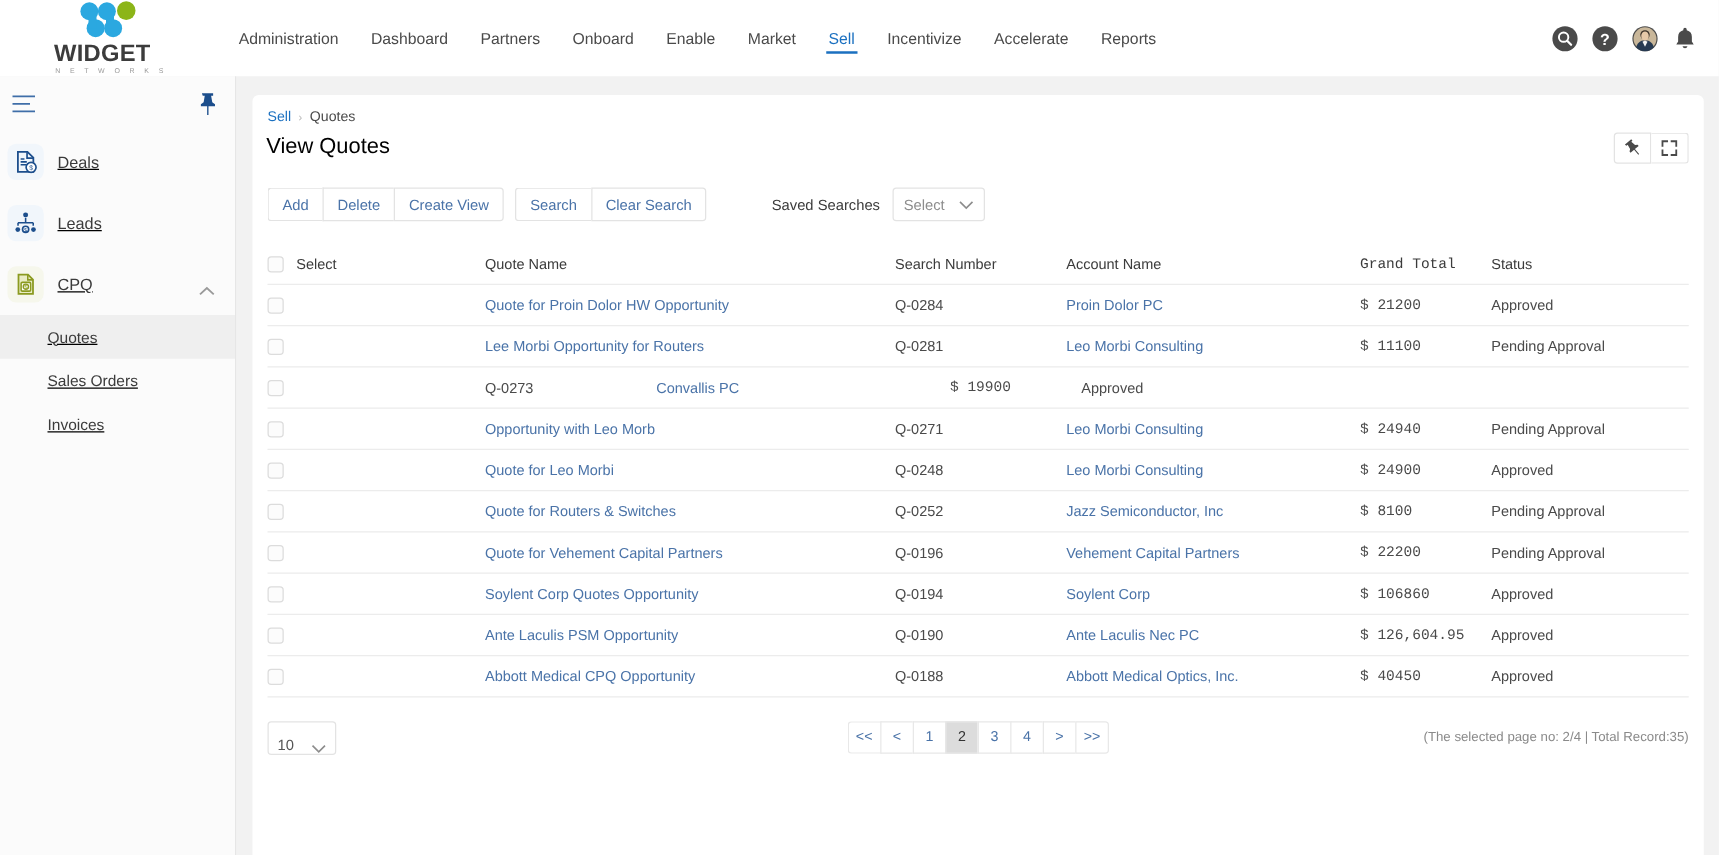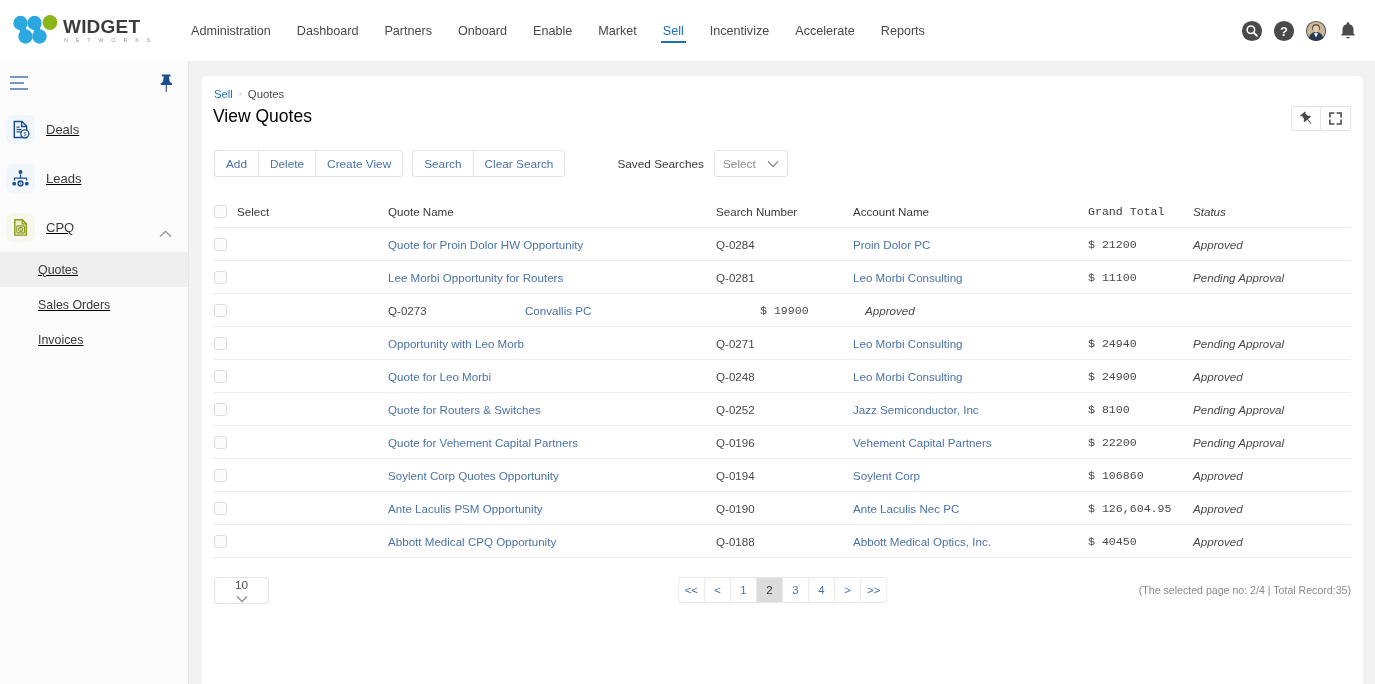--- a/index.html
+++ b/index.html
@@ -13,21 +13,21 @@
 
   
   .topbar {
     position: absolute; top: 0; left: 0;
     width: 1375px; height: 61px;
     background: #ffffff;
     display: flex; align-items: center;
   }
   .logo-wrap {
     display: flex; align-items: center;
-    margin-left: 12px; width: 148px;
+    margin-left: 12px; width: 148px; flex-direction: column;
   }
   .logo-mark { width: 46px; height: 34px; flex: 0 0 auto; }
   .logo-text { margin-left: 5px; line-height: 1; }
   .logo-word {
     font-size: 19px; font-weight: bold; color: #3c3c3c;
     letter-spacing: 0.2px; display: block;
   }
   .logo-sub {
     font-size: 5.6px; color: #9a9a9a; letter-spacing: 3.1px;
     display: block; margin-top: 2px; margin-left: 1px;
@@ -153,40 +153,40 @@
     border-bottom: 1px solid #ececec;
   }
   .thead { height: 32px; border-bottom: 1px solid #ececec; }
   .thead .c { font-size: 11.6px; color: #3b3b3b; }
   .c { font-size: 11.6px; color: #4a4a4a; }
   .c-sel   { width: 174px; display: flex; align-items: center; }
   .c-name  { width: 328px; }
   .c-num   { width: 137px; }
   .c-acct  { width: 235px; }
   .c-total { width: 105px; font-family: Liberation Mono, monospace; }
-  .c-stat  { width: 158px; font-style: italic; }
+  .c-stat  { width: 158px; }
   .lnk { color: #4a73a8; cursor: pointer; }
   .cb {
     width: 13px; height: 13px; border: 1px solid #dcdcdc;
     border-radius: 3px; background: #fcfcfc; cursor: pointer;
     flex: 0 0 auto;
   }
   .cb-lbl { margin-left: 10px; }
 
   
   .footer {
     position: absolute; left: 12px; top: 494px;
     width: 1137px; height: 40px;
     display: flex; align-items: center;
   }
   .rows-sel {
     height: 27px; width: 55px; border: 1px solid #e3e3e3;
     border-radius: 3px; background: #fff;
-    display: flex; align-items: center; justify-content: space-between;
-    padding: 0 7px; cursor: pointer; flex-direction: column;
+    display: flex; align-items: flex-end; justify-content: space-between;
+    padding: 0 7px; cursor: pointer;
   }
   .rows-sel .rv { font-size: 11.8px; color: #555; }
   .pager {
     position: absolute; left: 50%; transform: translateX(-50%);
     display: flex;
   }
   .pbtn {
     min-width: 26px; height: 26px; border: 1px solid #e8e8e8;
     border-right: none; background: #fff; font-size: 11.4px;
     color: #4a73a8; display: flex; align-items: center;

